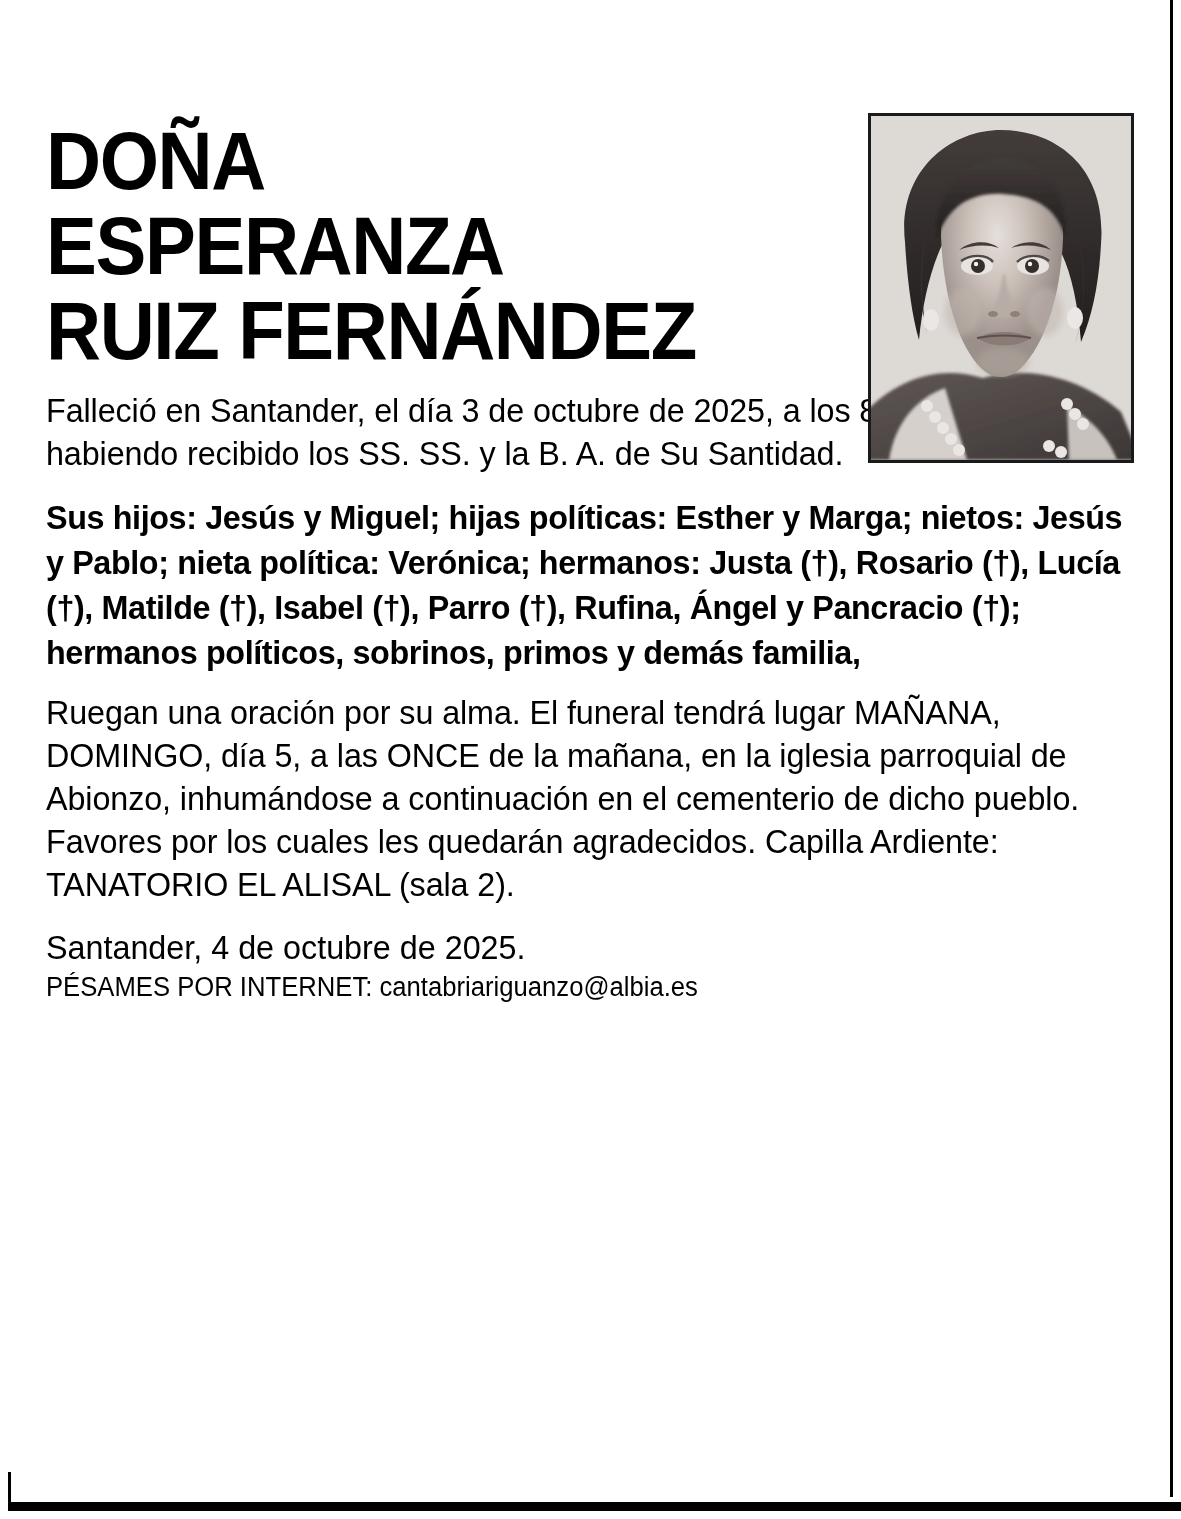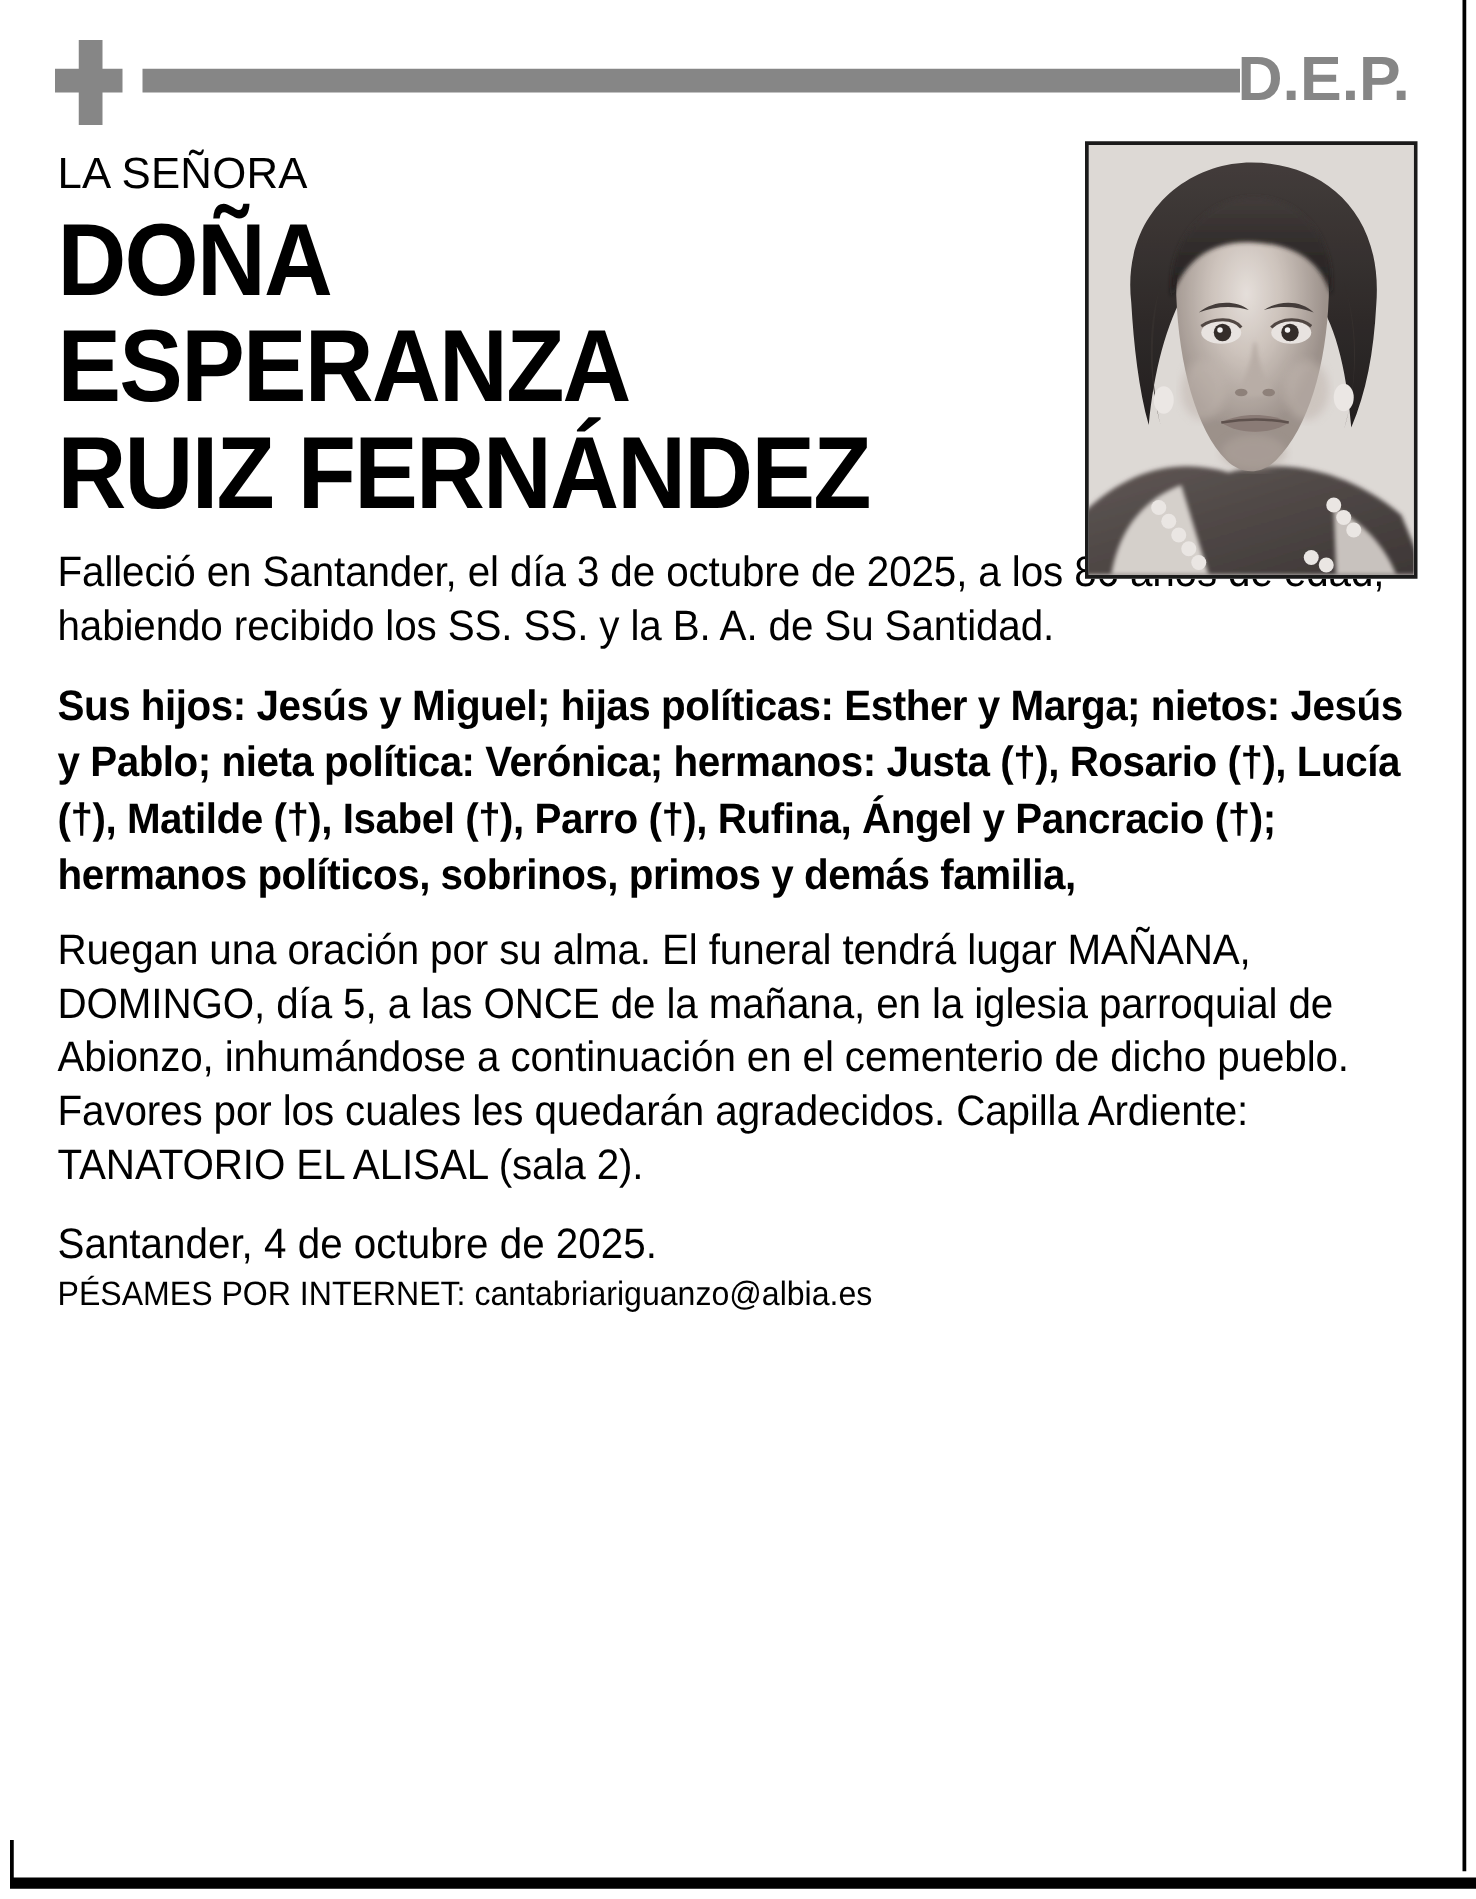--- a/index.html
+++ b/index.html
@@ -197,32 +197,23 @@
 </style>
 </head>
 <body>
 
 <div id="notice">
 
   <div class="frame-right"></div>
   <div class="frame-bottom"></div>
   <div class="frame-left-tick"></div>
 
-  <div class="header">
-    <div class="cross">
-      <div class="bar-v"></div>
-      <div class="bar-h"></div>
-    </div>
-    <div class="rule"></div>
-    <div class="dep">D.E.P.</div>
-  </div>
 
   <div class="content">
 
-    <div class="eyebrow">LA SEÑORA</div>
 
     <div class="name-block">
       <div class="name-line">DOÑA</div>
       <div class="name-line">ESPERANZA</div>
       <div class="name-line">RUIZ FERNÁNDEZ</div>
     </div>
 
 
     <p class="para">Falleció en Santander, el día 3 de octubre de 2025, a los 86 años de edad, habiendo recibido los SS. SS. y la B. A. de Su Santidad.</p>
 

